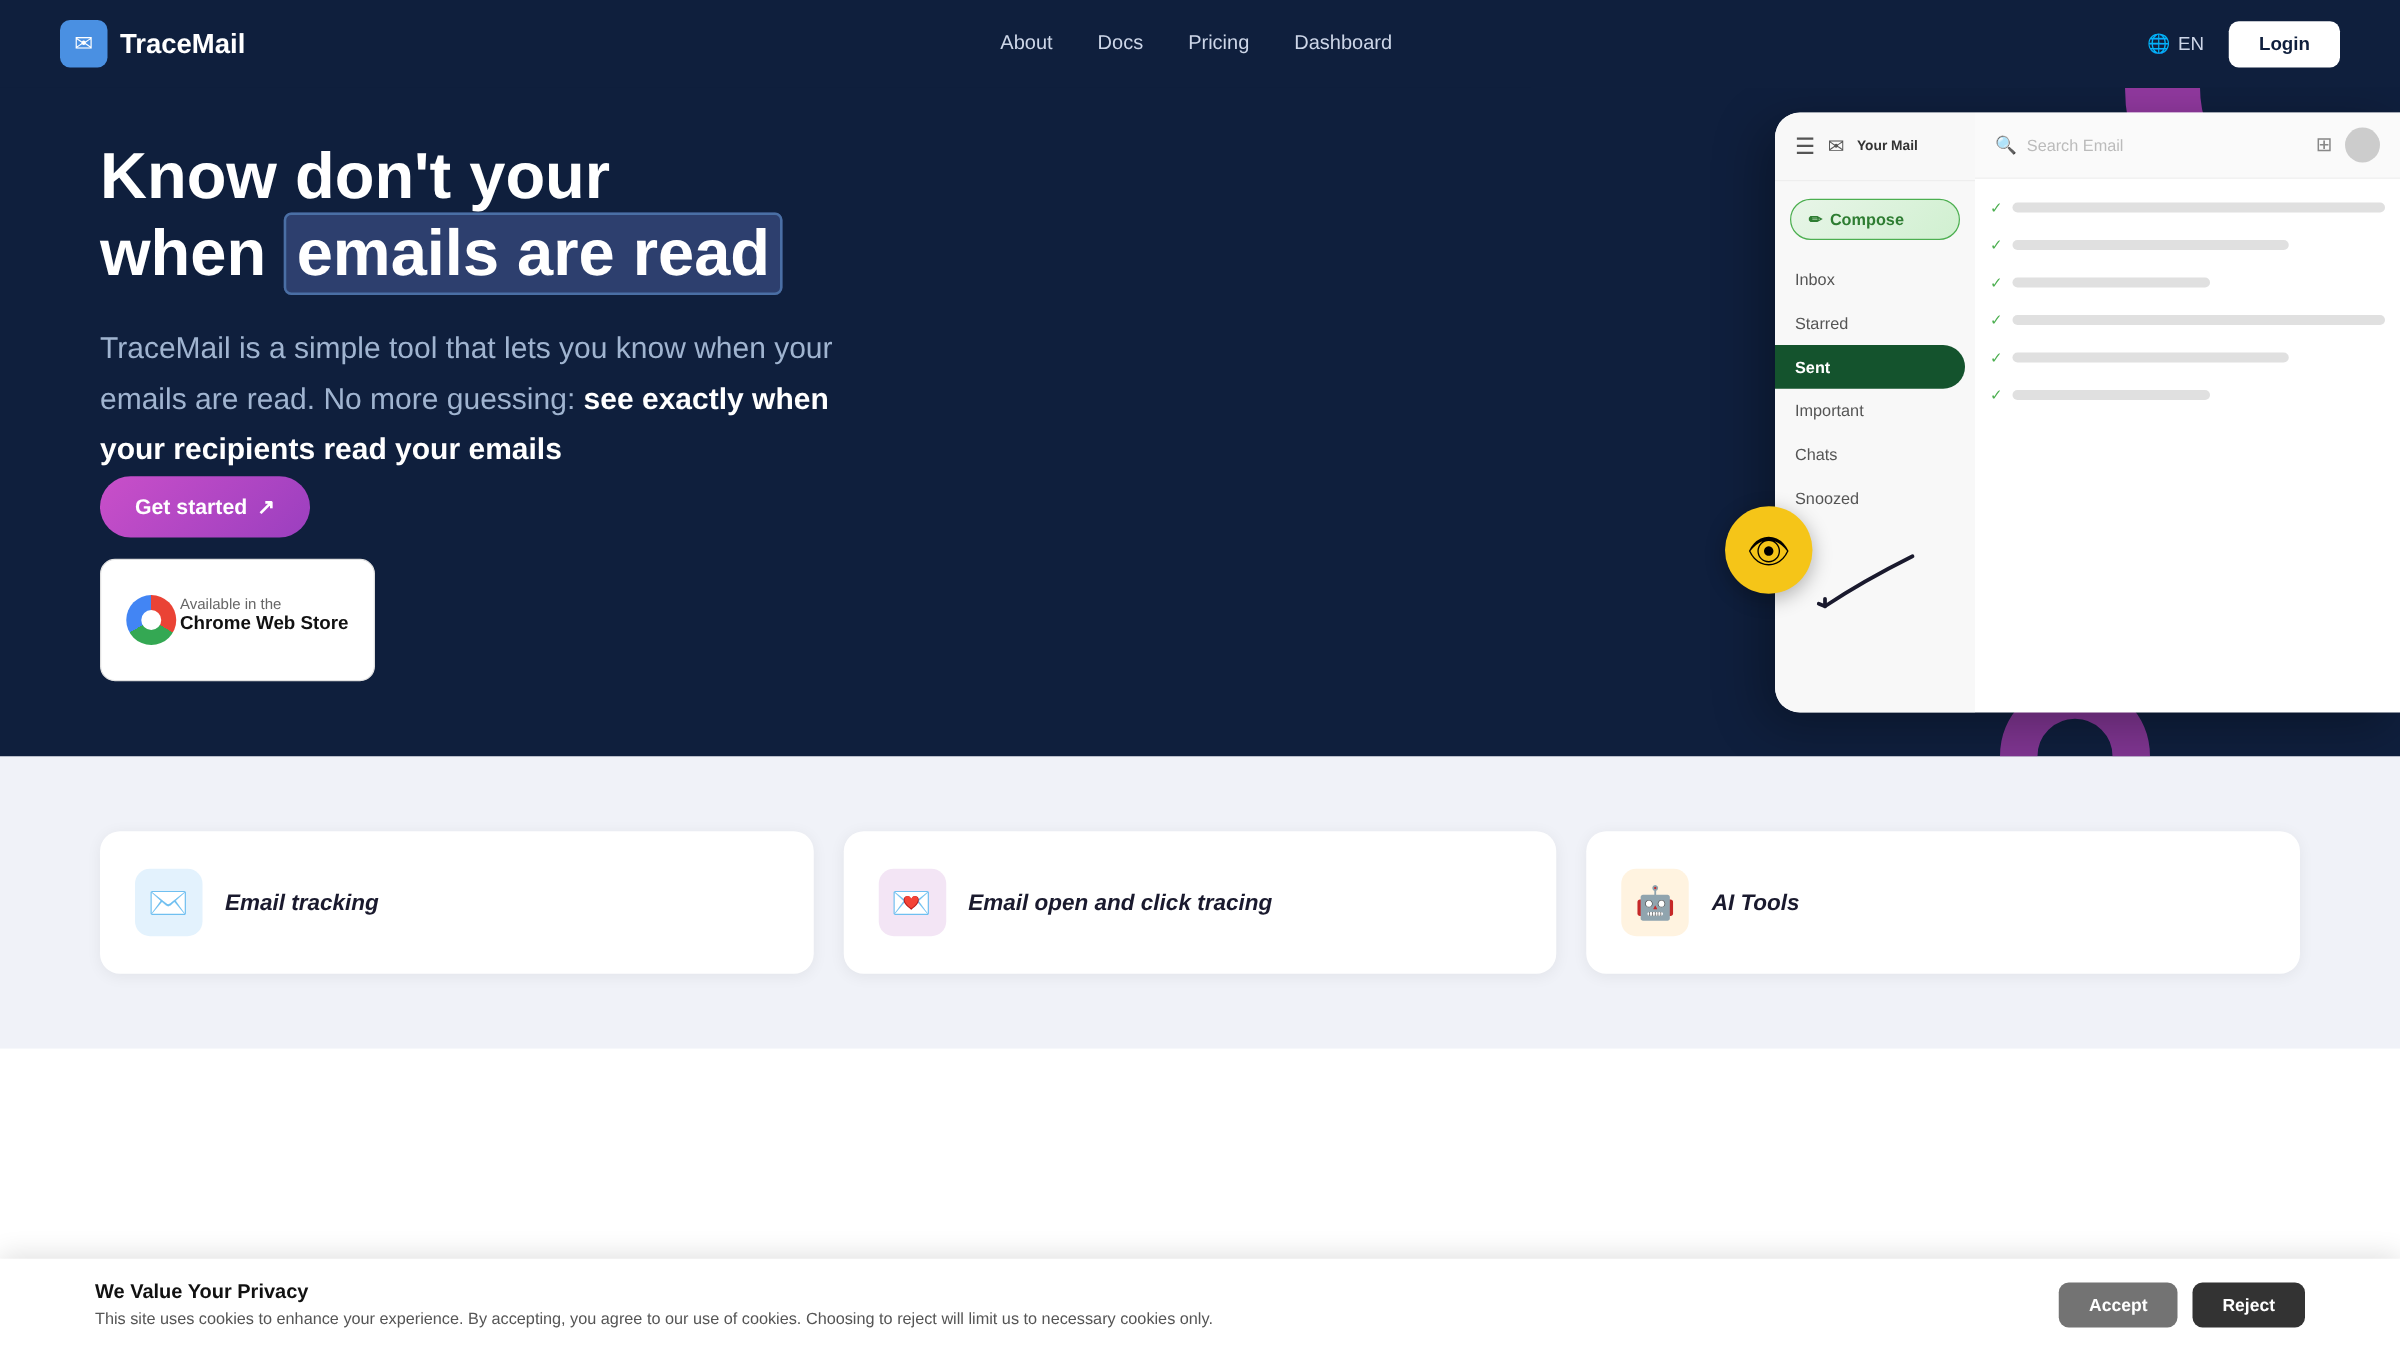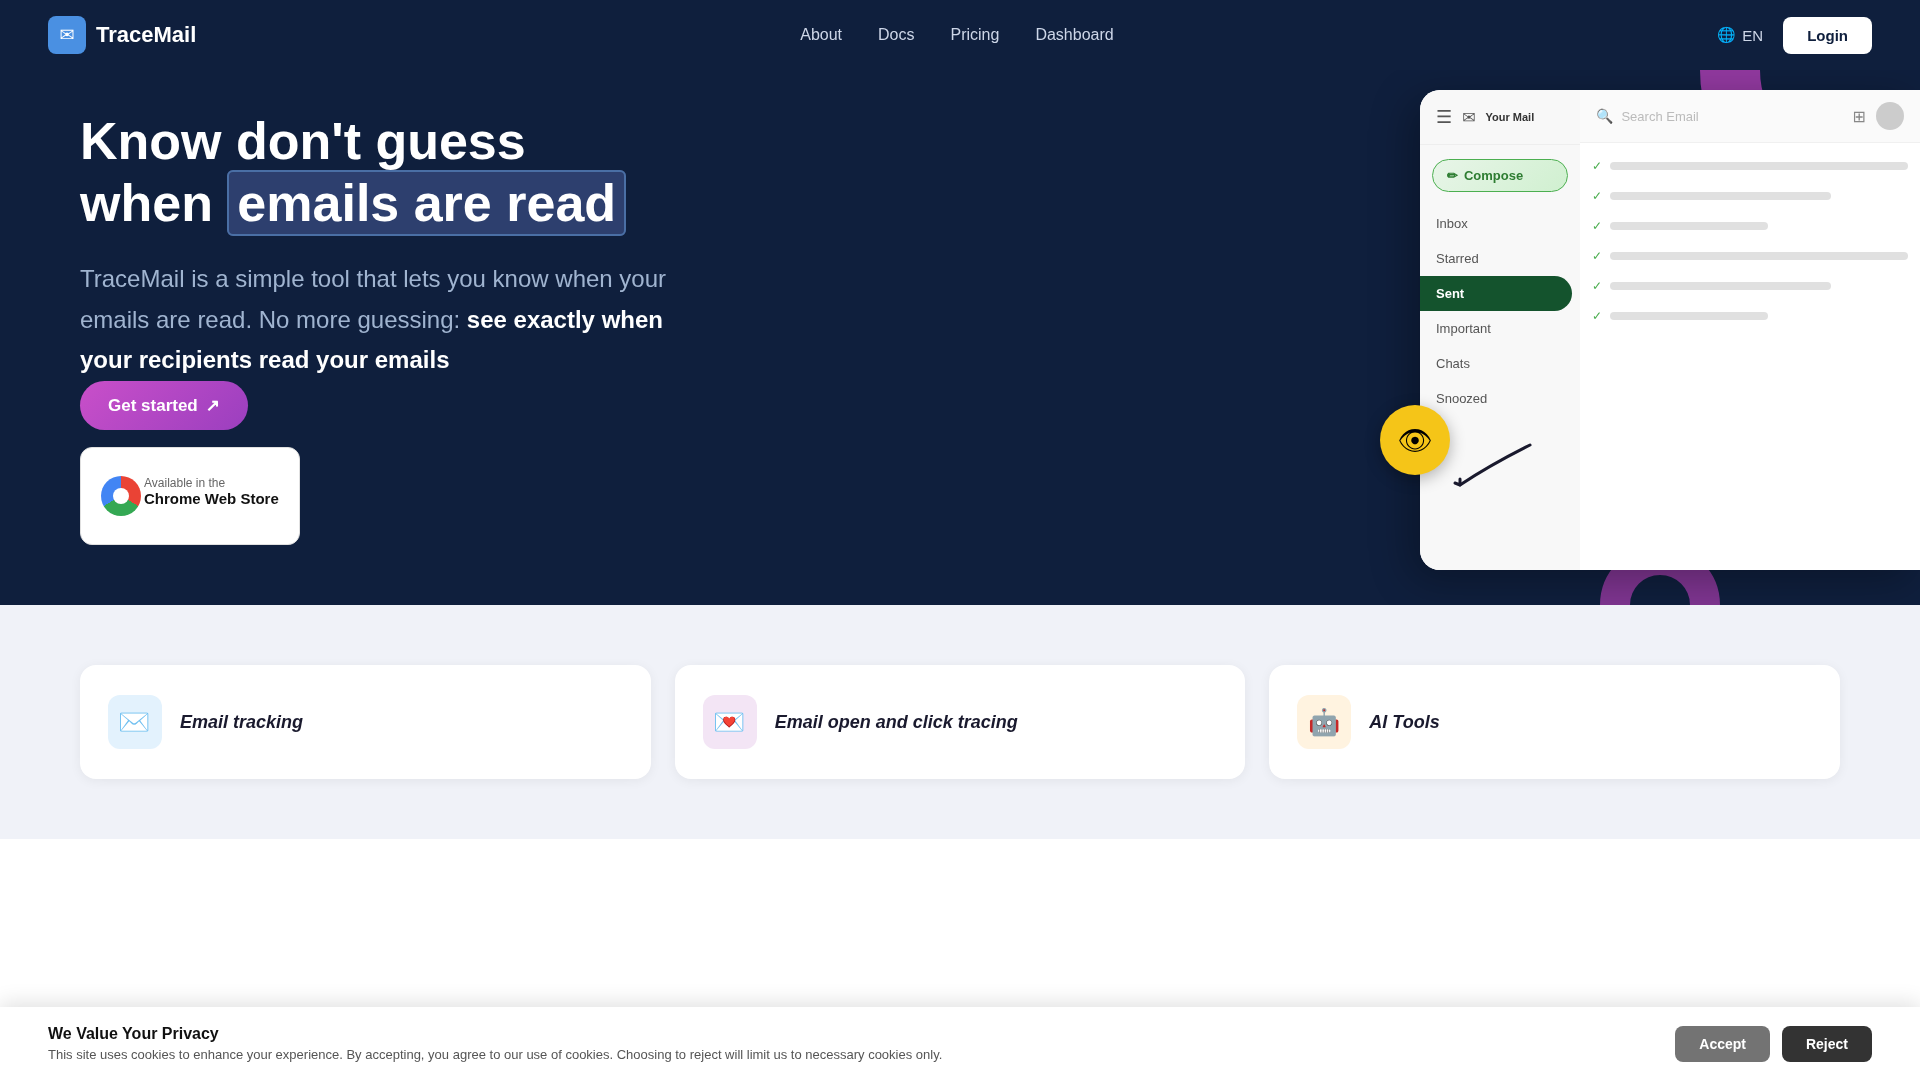--- a/index.html
+++ b/index.html
@@ -188,21 +188,21 @@
       font-size: 26px; flex-shrink: 0;
     }
     .feature-icon.blue { background: #e3f2fd; }
     .feature-icon.purple { background: #f3e5f5; }
     .feature-icon.orange { background: #fff3e0; }
     .feature-label { font-size: 18px; font-weight: 700; color: #1a1a2e; font-style: italic; }
 
     
     .cookie-banner {
       position: fixed; bottom: 0; left: 0; right: 0;
-      background: white; padding: 18px 48px;
+      background: white; padding: 18px 76px;
       display: flex; align-items: center; justify-content: space-between;
       box-shadow: 0 -4px 20px rgba(0,0,0,0.12); z-index: 200;
     }
     .cookie-text-block {}
     .cookie-title { font-size: 16px; font-weight: 700; color: #111; margin-bottom: 4px; }
     .cookie-desc { font-size: 13px; color: #555; }
     .cookie-buttons { display: flex; gap: 12px; }
     .accept-btn {
       background: #737373; color: white;
       border: none; border-radius: 8px; padding: 10px 24px;
@@ -236,21 +236,21 @@
     <button class="login-btn">Login</button>
   </div>
 </nav>
 
 <section class="hero">
 
   <div class="deco-circle-top"></div>
 
   <div class="hero-left">
     <h1 class="hero-title">
-      <span>Know don't guess</span><br>
+      <span>Know don't your</span><br>
       <span>when</span>
       <span class="highlight">emails are read</span>
     </h1>
     <p class="hero-desc">
       <span>TraceMail is a simple tool that lets you know when your emails are read. No more guessing:</span>
       <strong>see exactly when your recipients read your emails</strong>
     </p>
     <button class="get-started-btn">
       <span>Get started</span>
       <span>↗</span>

